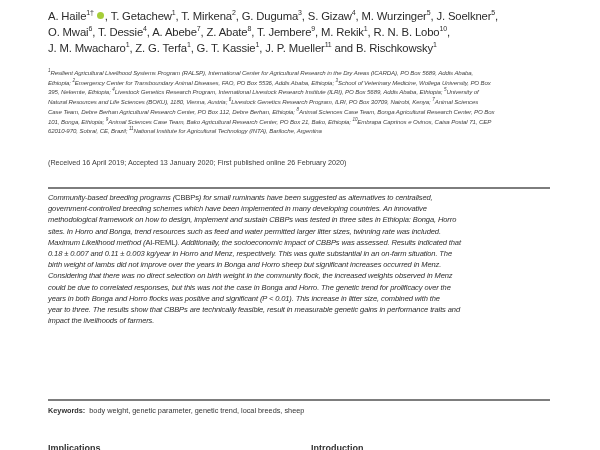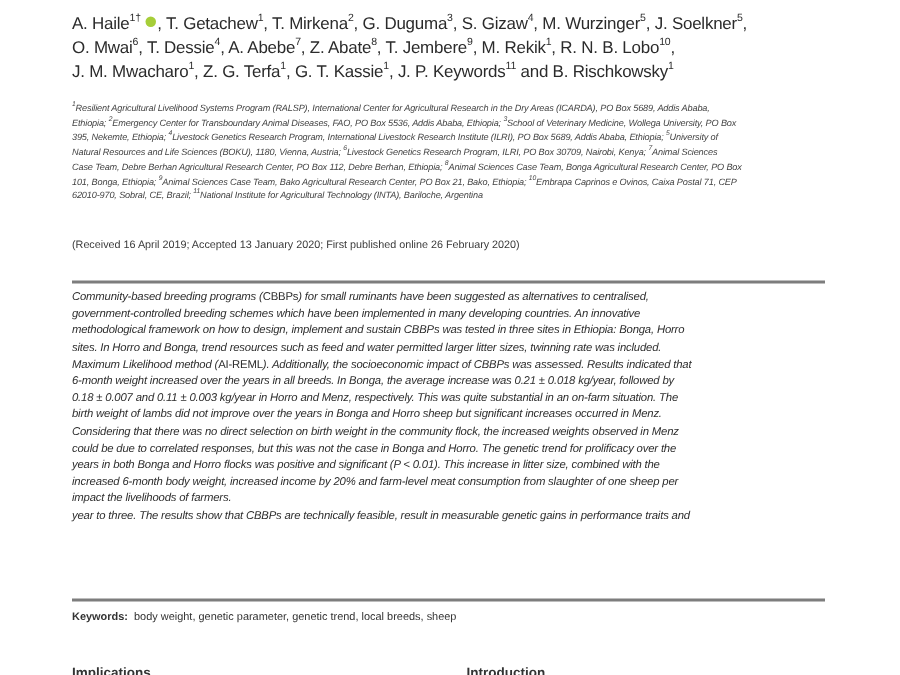--- a/index.html
+++ b/index.html
@@ -67,21 +67,21 @@
   }
 </style>
 </head>
 <body>
 
 <div class="page">
 
   <div class="authors">
     <span class="line"><span>A. Haile</span><sup>1†</sup><span class="orcid" style="background: rgb(166, 206, 57);"></span>, <span>T. Getachew</span><sup>1</sup>, <span>T. Mirkena</span><sup>2</sup>, <span>G. Duguma</span><sup>3</sup>, <span>S. Gizaw</span><sup>4</sup>, <span>M. Wurzinger</span><sup>5</sup>, <span>J. Soelkner</span><sup>5</sup>,</span>
     <span class="line"><span>O. Mwai</span><sup>6</sup>, <span>T. Dessie</span><sup>4</sup>, <span>A. Abebe</span><sup>7</sup>, <span>Z. Abate</span><sup>8</sup>, <span>T. Jembere</span><sup>9</sup>, <span>M. Rekik</span><sup>1</sup>, <span>R. N. B. Lobo</span><sup>10</sup>,</span>
-    <span class="line"><span>J. M. Mwacharo</span><sup>1</sup>, <span>Z. G. Terfa</span><sup>1</sup>, <span>G. T. Kassie</span><sup>1</sup>, <span>J. P. Keywords</span><sup>11</sup> and <span>B. Rischkowsky</span><sup>1</sup></span>
+    <span class="line"><span>J. M. Mwacharo</span><sup>1</sup>, <span>Z. G. Terfa</span><sup>1</sup>, <span>G. T. Kassie</span><sup>1</sup>, <span>J. P. Mueller</span><sup>11</sup> and <span>B. Rischkowsky</span><sup>1</sup></span>
   </div>
 
   <div class="affils">
     <span class="line"><sup>1</sup>Resilient Agricultural Livelihood Systems Program (RALSP), International Center for Agricultural Research in the Dry Areas (ICARDA), PO Box 5689, Addis Ababa,</span>
     <span class="line">Ethiopia; <sup>2</sup>Emergency Center for Transboundary Animal Diseases, FAO, PO Box 5536, Addis Ababa, Ethiopia; <sup>3</sup>School of Veterinary Medicine, Wollega University, PO Box</span>
     <span class="line">395, Nekemte, Ethiopia; <sup>4</sup>Livestock Genetics Research Program, International Livestock Research Institute (ILRI), PO Box 5689, Addis Ababa, Ethiopia; <sup>5</sup>University of</span>
     <span class="line">Natural Resources and Life Sciences (BOKU), 1180, Vienna, Austria; <sup>6</sup>Livestock Genetics Research Program, ILRI, PO Box 30709, Nairobi, Kenya; <sup>7</sup>Animal Sciences</span>
     <span class="line">Case Team, Debre Berhan Agricultural Research Center, PO Box 112, Debre Berhan, Ethiopia; <sup>8</sup>Animal Sciences Case Team, Bonga Agricultural Research Center, PO Box</span>
     <span class="line">101, Bonga, Ethiopia; <sup>9</sup>Animal Sciences Case Team, Bako Agricultural Research Center, PO Box 21, Bako, Ethiopia; <sup>10</sup>Embrapa Caprinos e Ovinos, Caixa Postal 71, CEP</span>
     <span class="line">62010-970, Sobral, CE, Brazil; <sup>11</sup>National Institute for Agricultural Technology (INTA), Bariloche, Argentina</span>
@@ -90,29 +90,27 @@
   <div class="received">(Received 16 April 2019; Accepted 13 January 2020; First published online 26 February 2020)</div>
 
   <div class="rule-top"></div>
 
   <div class="abstract">
     <span class="line">Community-based breeding programs (<b>CBBPs</b>) for small ruminants have been suggested as alternatives to centralised,</span>
     <span class="line">government-controlled breeding schemes which have been implemented in many developing countries. An innovative</span>
     <span class="line">methodological framework on how to design, implement and sustain CBBPs was tested in three sites in Ethiopia: Bonga, Horro</span>
     <span class="line">sites. In Horro and Bonga, trend resources such as feed and water permitted larger litter sizes, twinning rate was included.</span>
     <span class="line">Maximum Likelihood method (<b>AI-REML</b>). Additionally, the socioeconomic impact of CBBPs was assessed. Results indicated that</span>
-    <span class="line">6-month weight increased over the years in all breeds. In Bonga, the average increase was 0.21 ± 0.018 kg/year, followed by</span>
     <span class="line">0.18 ± 0.007 and 0.11 ± 0.003 kg/year in Horro and Menz, respectively. This was quite substantial in an on-farm situation. The</span>
     <span class="line">birth weight of lambs did not improve over the years in Bonga and Horro sheep but significant increases occurred in Menz.</span>
     <span class="line">Considering that there was no direct selection on birth weight in the community flock, the increased weights observed in Menz</span>
     <span class="line">could be due to correlated responses, but this was not the case in Bonga and Horro. The genetic trend for prolificacy over the</span>
     <span class="line">years in both Bonga and Horro flocks was positive and significant (P &lt; 0.01). This increase in litter size, combined with the</span>
-    <span class="line">increased 6-month body weight, increased income by 20% and farm-level meat consumption from slaughter of one sheep per</span>
+    <span class="line">year to three. The results show that CBBPs are technically feasible, result in measurable genetic gains in performance traits and</span>
     <span class="line">impact the livelihoods of farmers.</span>
-    <span class="line">year to three. The results show that CBBPs are technically feasible, result in measurable genetic gains in performance traits and</span>
   </div>
 
   <div class="rule-bottom"></div>
 
   <div class="keywords">
     <span class="kl">Keywords:</span><span>body weight, genetic parameter, genetic trend, local breeds, sheep</span>
   </div>
 
   <div class="sec-left">Implications</div>
   <div class="sec-right">Introduction</div>

